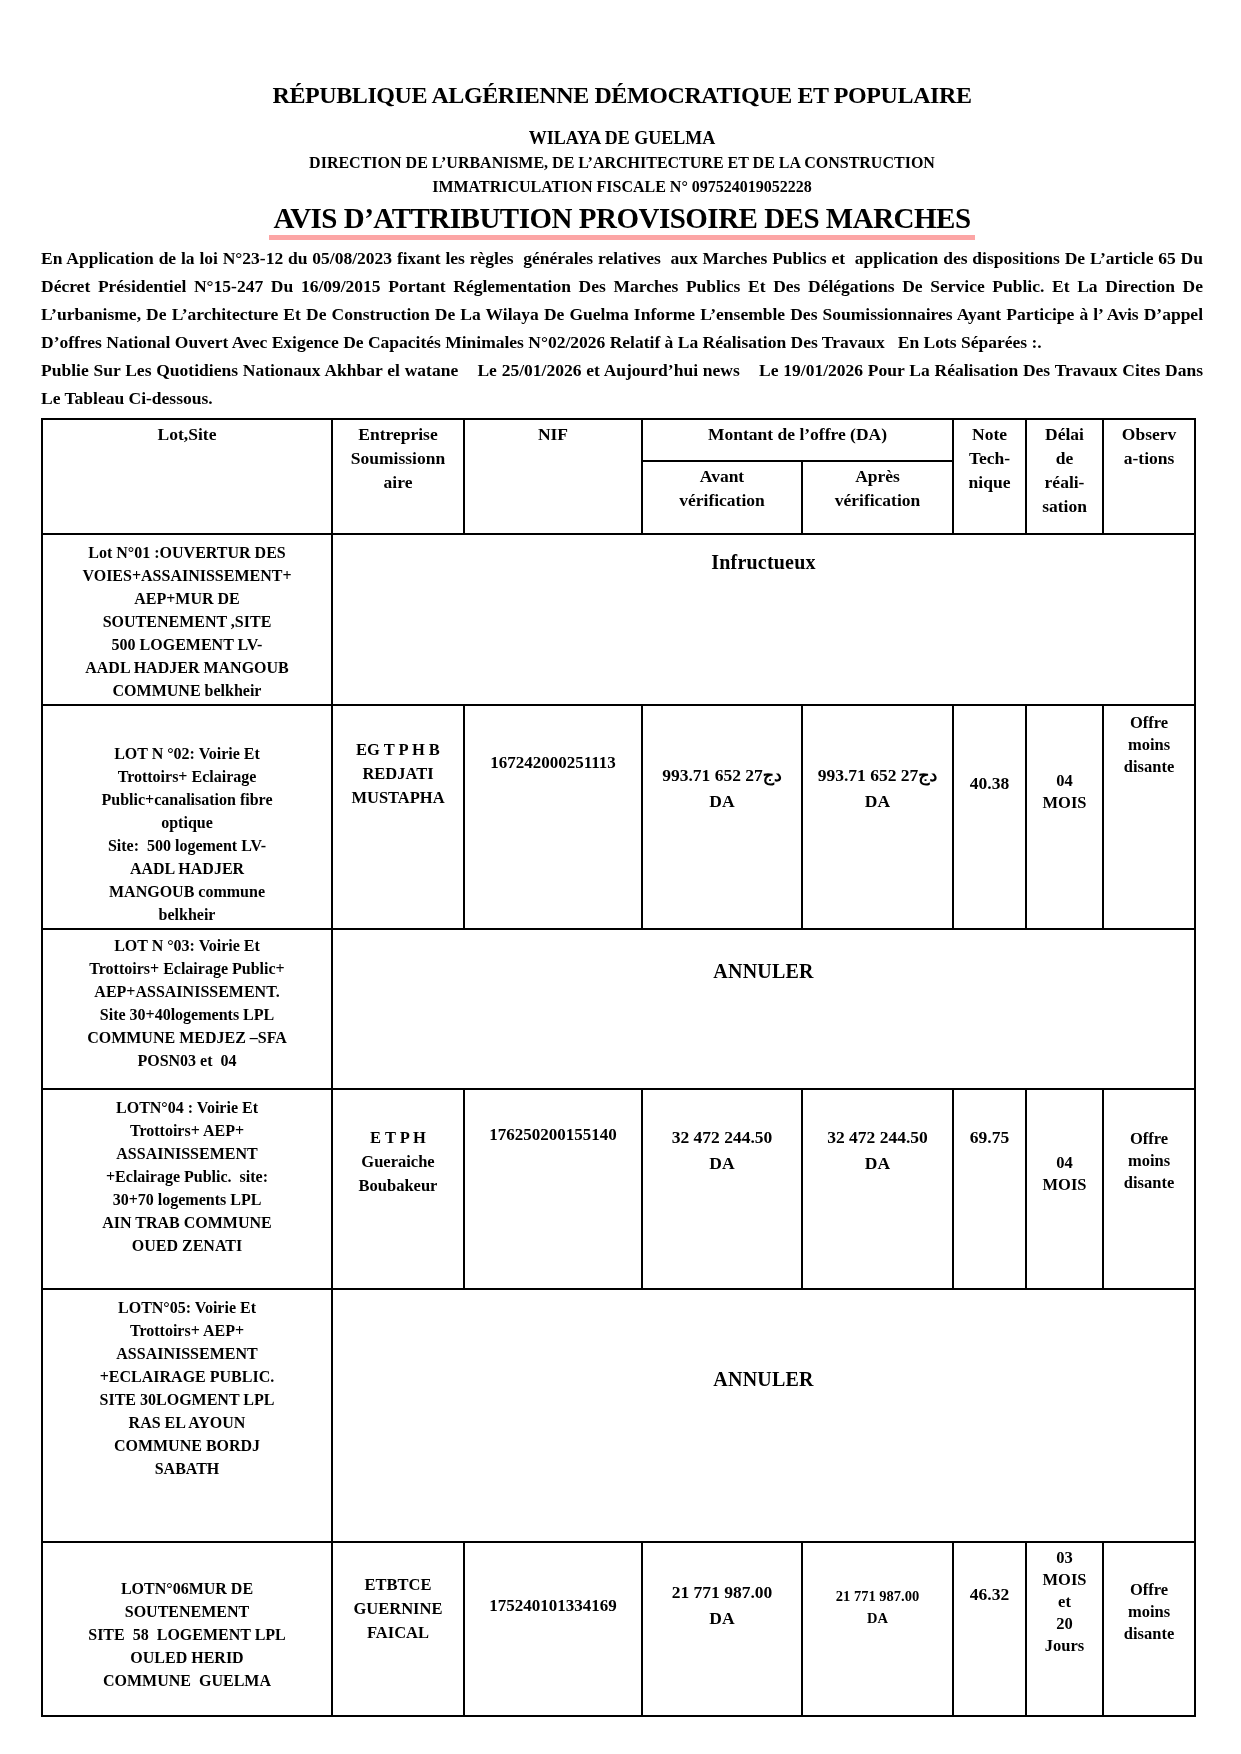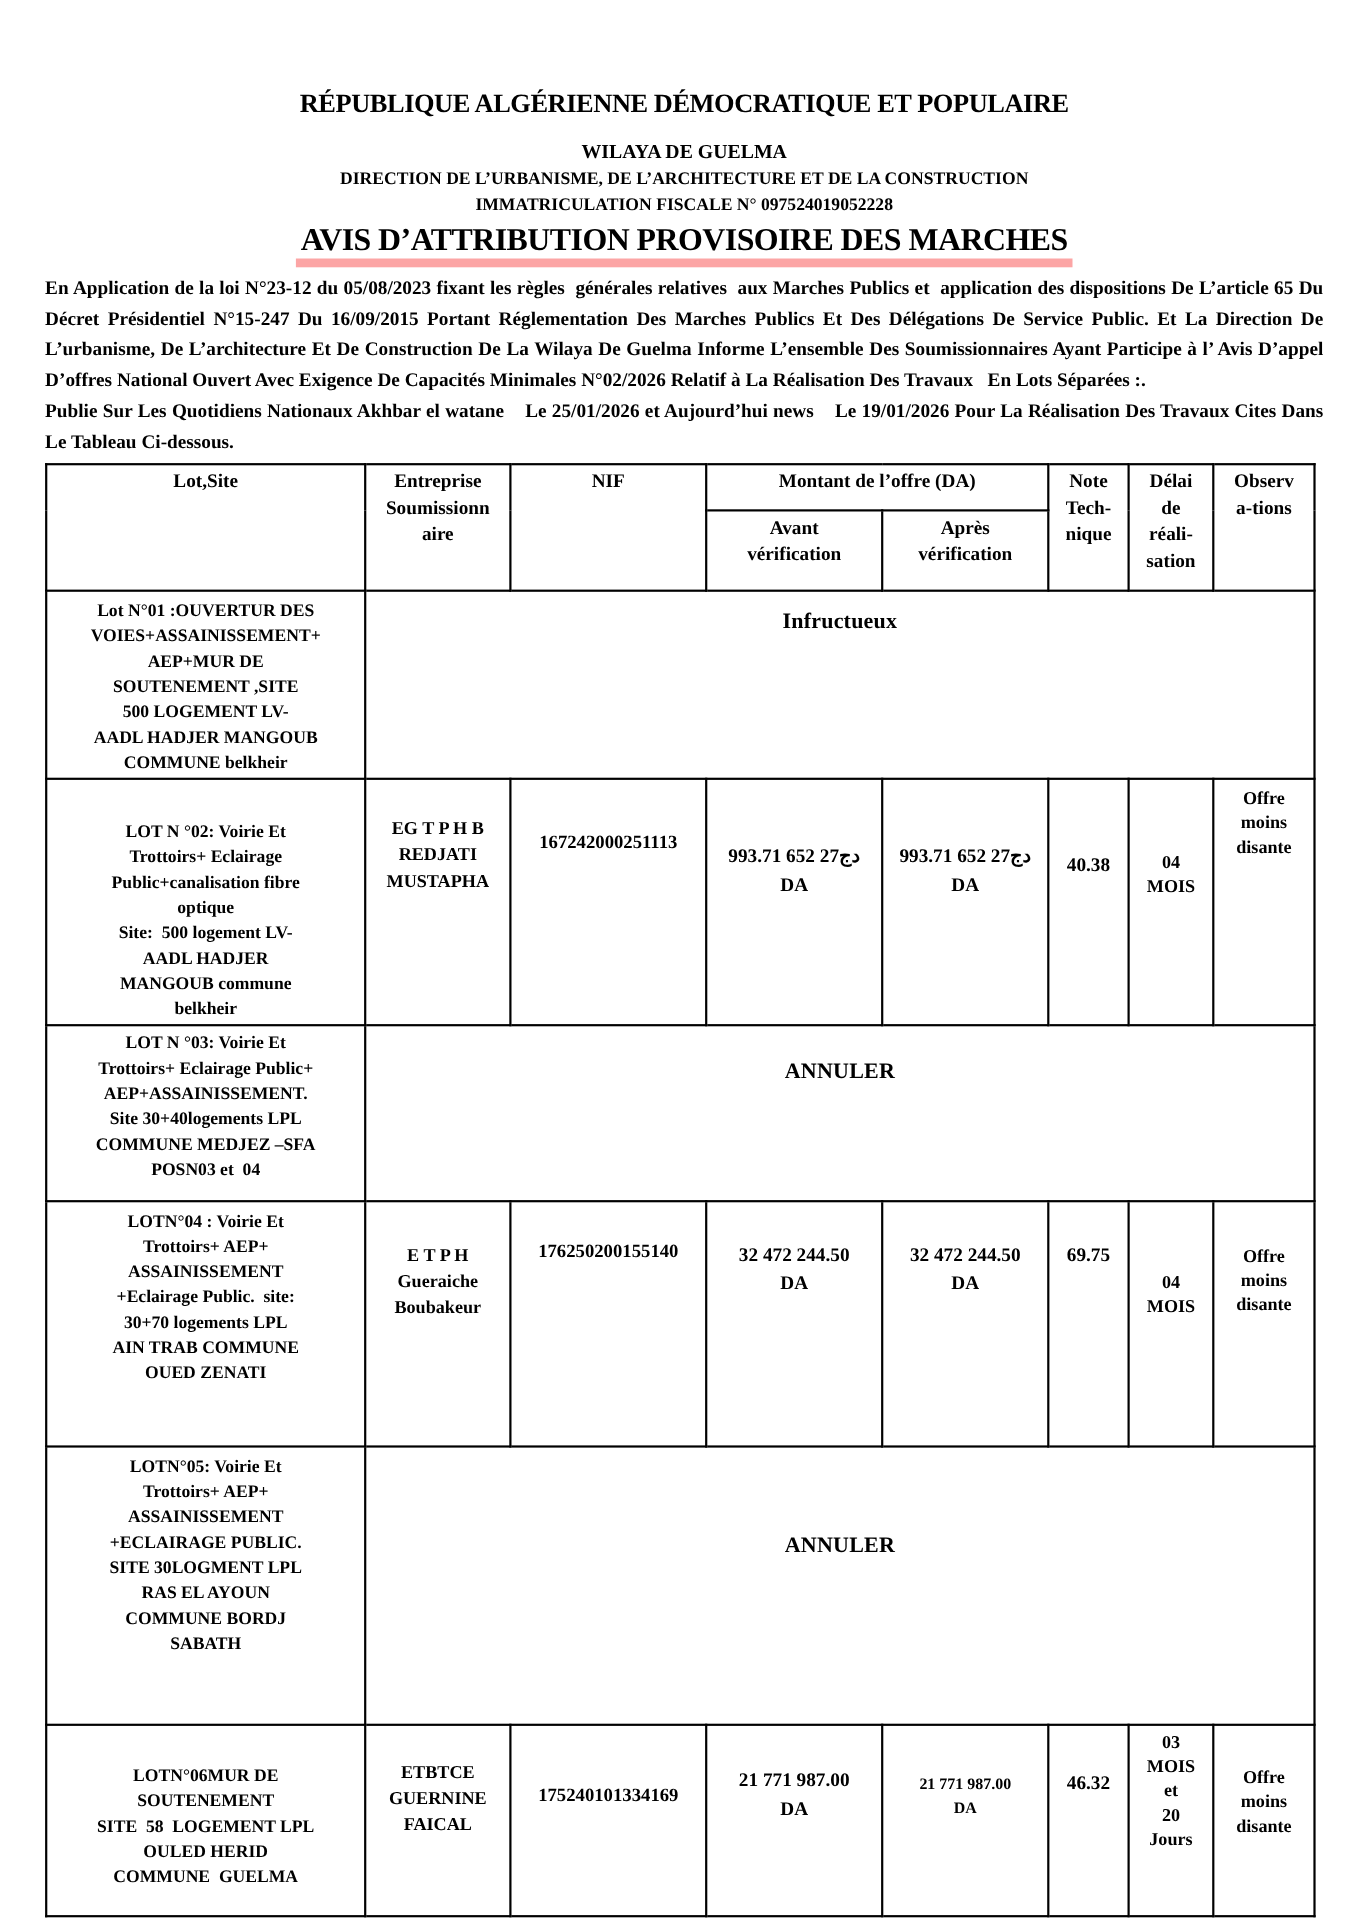--- a/index.html
+++ b/index.html
@@ -11,21 +11,21 @@
   .page{padding:0 38px 0 41px;}
   
   .hdr{text-align:center;}
   .hdr-republic{margin-top:80px;font-size:24px;letter-spacing:-0.4px;line-height:30px;}
   .hdr-wilaya{font-size:18px;line-height:26px;margin-top:15px;}
   .hdr-direction{font-size:16px;line-height:24px;}
   .hdr-fiscal{font-size:16px;line-height:24px;}
   .title-wrap{text-align:center;margin-top:3px;margin-bottom:4px;}
   .title{
     display:inline-block;font-size:29px;letter-spacing:-0.5px;
-    border-bottom:8px solid #fca5a5;padding:0 4px 1px 4px;line-height:32px;
+    border-bottom:5px solid #fca5a5;padding:0 4px 1px 4px;line-height:32px;
   }
   
   .intro{font-size:17.5px;line-height:28px;text-align:justify;}
   .intro p{margin:0;}
   .intro .indent{text-indent:12px;}
   
   table.results{
     border-collapse:collapse;table-layout:fixed;width:1153px;margin-top:6px;
   }
   table.results th,table.results td{
@@ -145,21 +145,21 @@
       <tr style="height:160px">
         <td class="lot" style="padding-top:4px">LOT N °03: Voirie Et
 Trottoirs+ Eclairage Public+
 AEP+ASSAINISSEMENT.
 Site 30+40logements LPL
 COMMUNE MEDJEZ –SFA
 POSN03 et &nbsp;04</td>
         <td class="merged" colspan="7" style="padding-top:30px">ANNULER</td>
       </tr>
 
-      <tr style="height:223px">
+      <tr style="height:200px">
         <td class="lot" style="padding-top:6px">LOTN°04 : Voirie Et
 Trottoirs+ AEP+
 ASSAINISSEMENT
 +Eclairage Public. &nbsp;site:
 30+70 logements LPL
 AIN TRAB COMMUNE
 OUED ZENATI</td>
         <td class="entr" style="padding-top:36px">E T P H
 Gueraiche
 Boubakeur</td>

